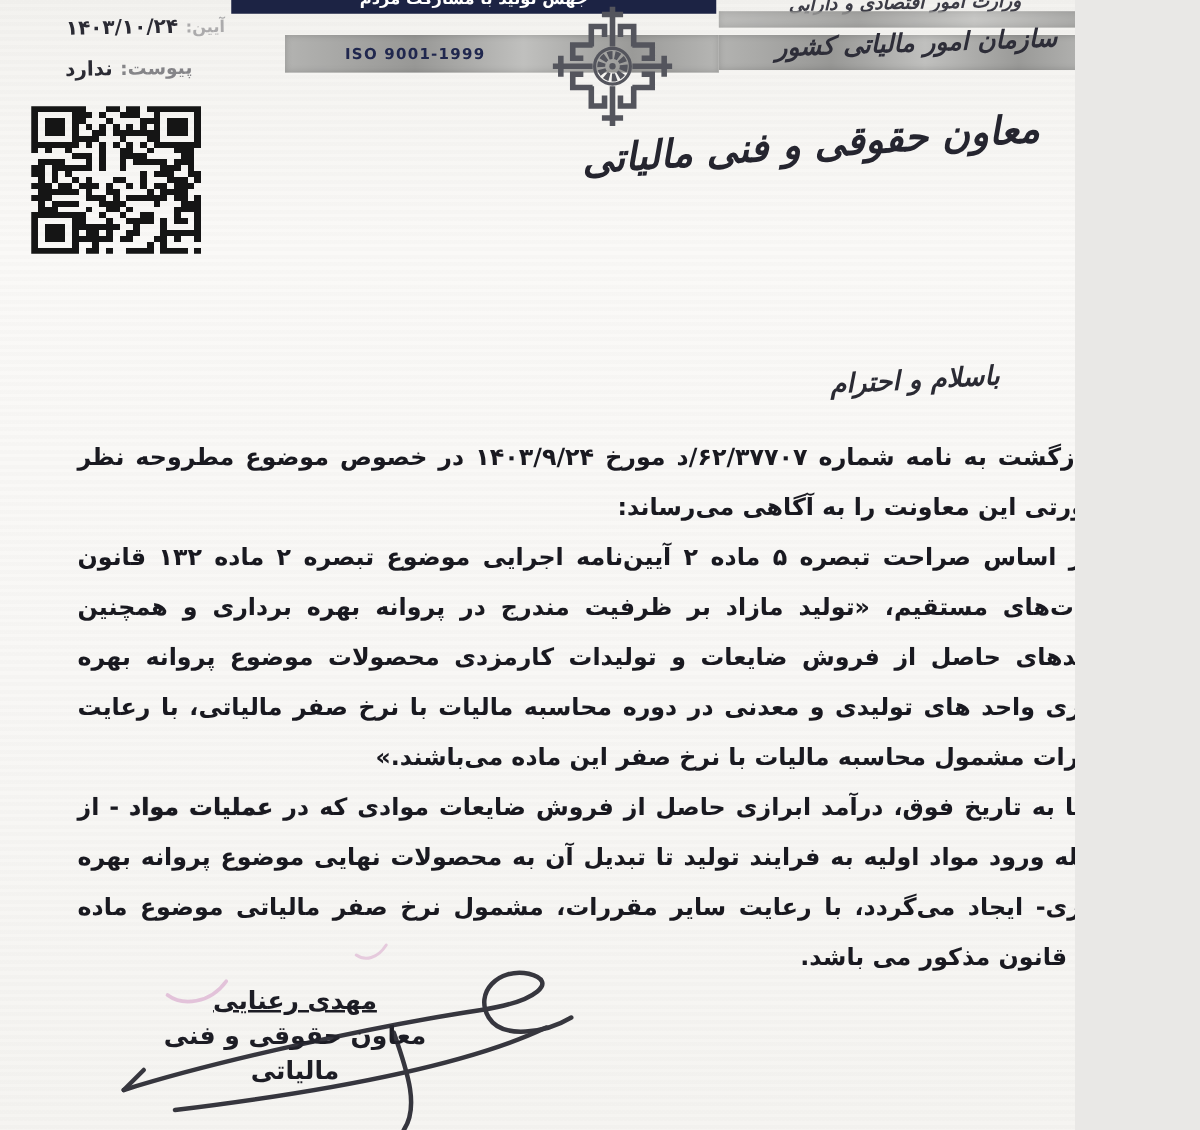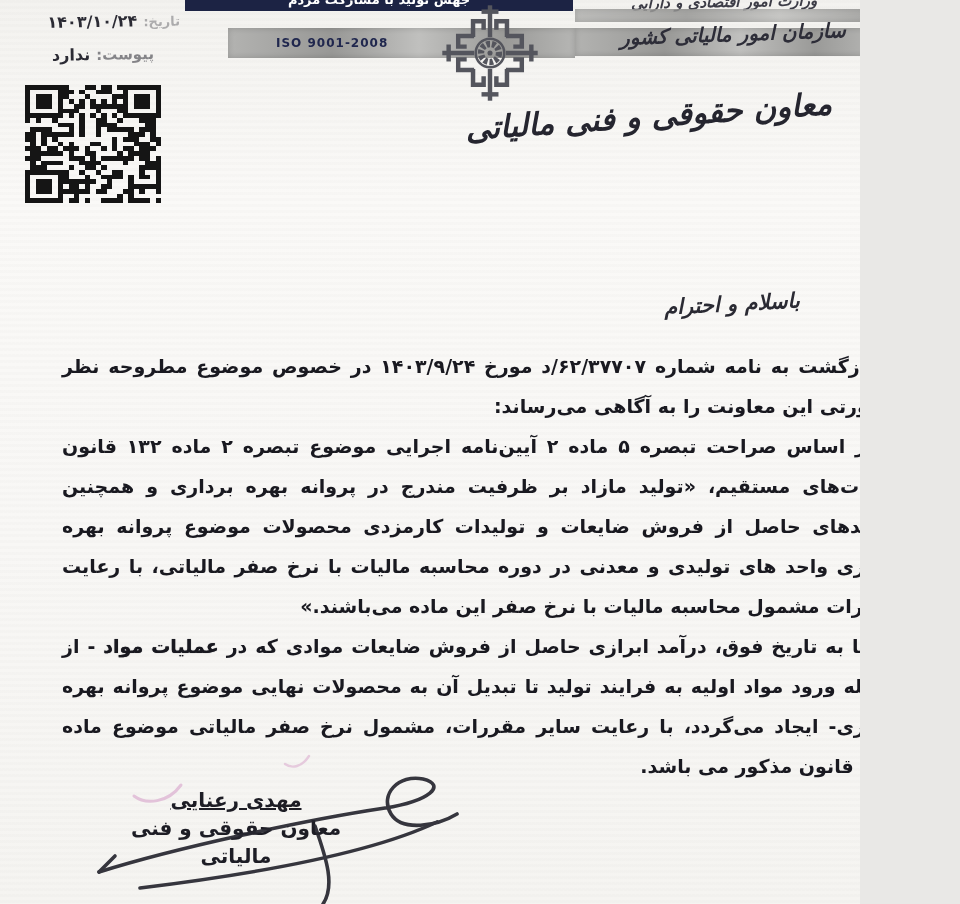--- a/index.html
+++ b/index.html
@@ -53,21 +53,21 @@
 <div class="page">
   <div class="tex"></div>
 
   <div class="slogan-band">
     <span>جهش تولید با مشارکت مردم</span>
   </div>
   <div class="ministry">
     <span>وزارت امور اقتصادی و دارایی</span>
   </div>
   <div class="band band-left">
-    <span class="iso">ISO 9001-2008</span>
+    <span class="iso">ISO 9001-1999</span>
   </div>
   <div class="band band-right-a"></div>
   <div class="band band-right-b"></div>
   <div class="org-name">سازمان امور مالیاتی کشور</div>
 
   <div class="logo">
     <svg viewBox="0 0 100 100" preserveAspectRatio="xMidYMid meet" aria-hidden="true">
       <defs>
         <g id="arm" stroke="#54555d" fill="none" stroke-width="4.2">
           <path d="M34 35 V20 H44 V28"></path>
@@ -81,21 +81,21 @@
       <use href="#arm" transform="rotate(180 50 50)"></use>
       <use href="#arm" transform="rotate(270 50 50)"></use>
       <circle cx="50" cy="50" r="13.5" fill="none" stroke="#54555d" stroke-width="2.4"></circle>
       <circle cx="50" cy="50" r="8.5" fill="none" stroke="#54555d" stroke-width="6" stroke-dasharray="3.4 1.8"></circle>
       <circle cx="50" cy="50" r="2.4" fill="#54555d"></circle>
     </svg>
   </div>
 
   <div class="meta">
     <div class="row1">
-      <span class="lbl">تاریخ:</span><span>۱۴۰۳/۱۰/۲۴</span>
+      <span class="lbl">آیین:</span><span>۱۴۰۳/۱۰/۲۴</span>
     </div>
     <div class="row2">
       <span class="lbl2">پیوست:</span><span>ندارد</span>
     </div>
   </div>
 
   <div class="qr">
     <svg id="qrsvg" viewBox="0 0 25 25" preserveAspectRatio="none" shape-rendering="crispEdges" aria-hidden="true">
         <rect x="0" y="0" width="1" height="1" fill="#151515"></rect>
         <rect x="1" y="0" width="1" height="1" fill="#151515"></rect>

